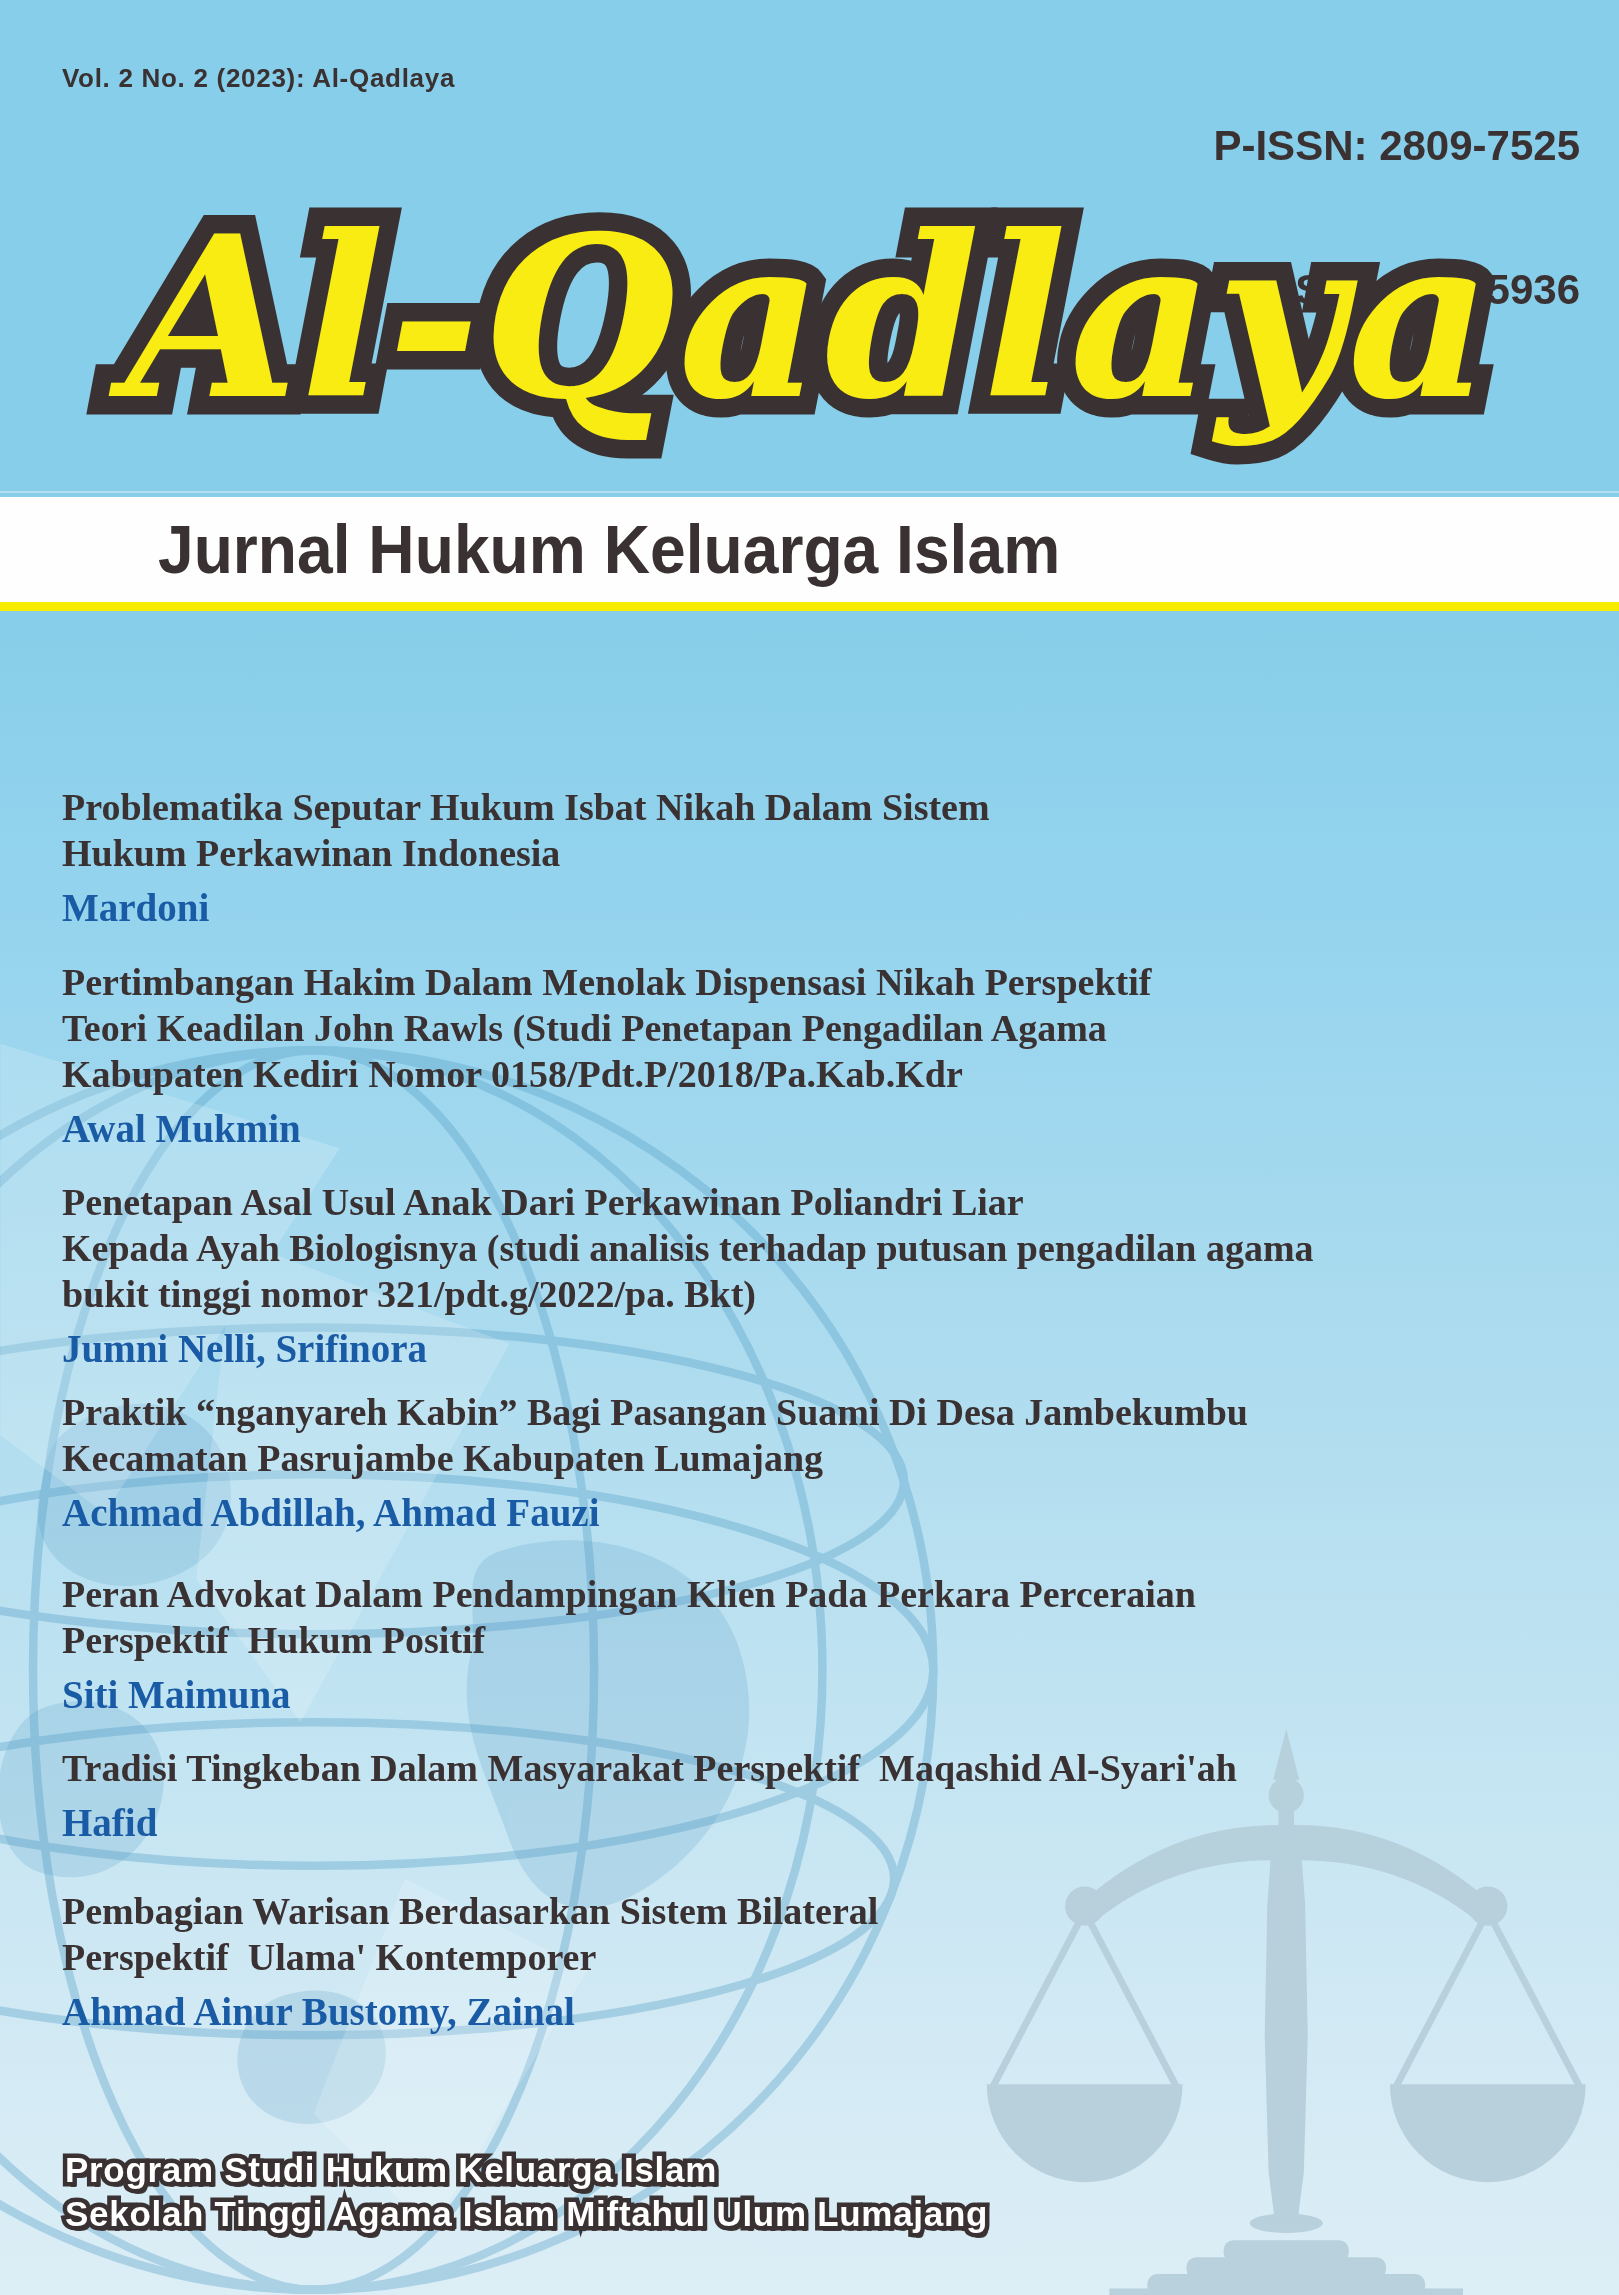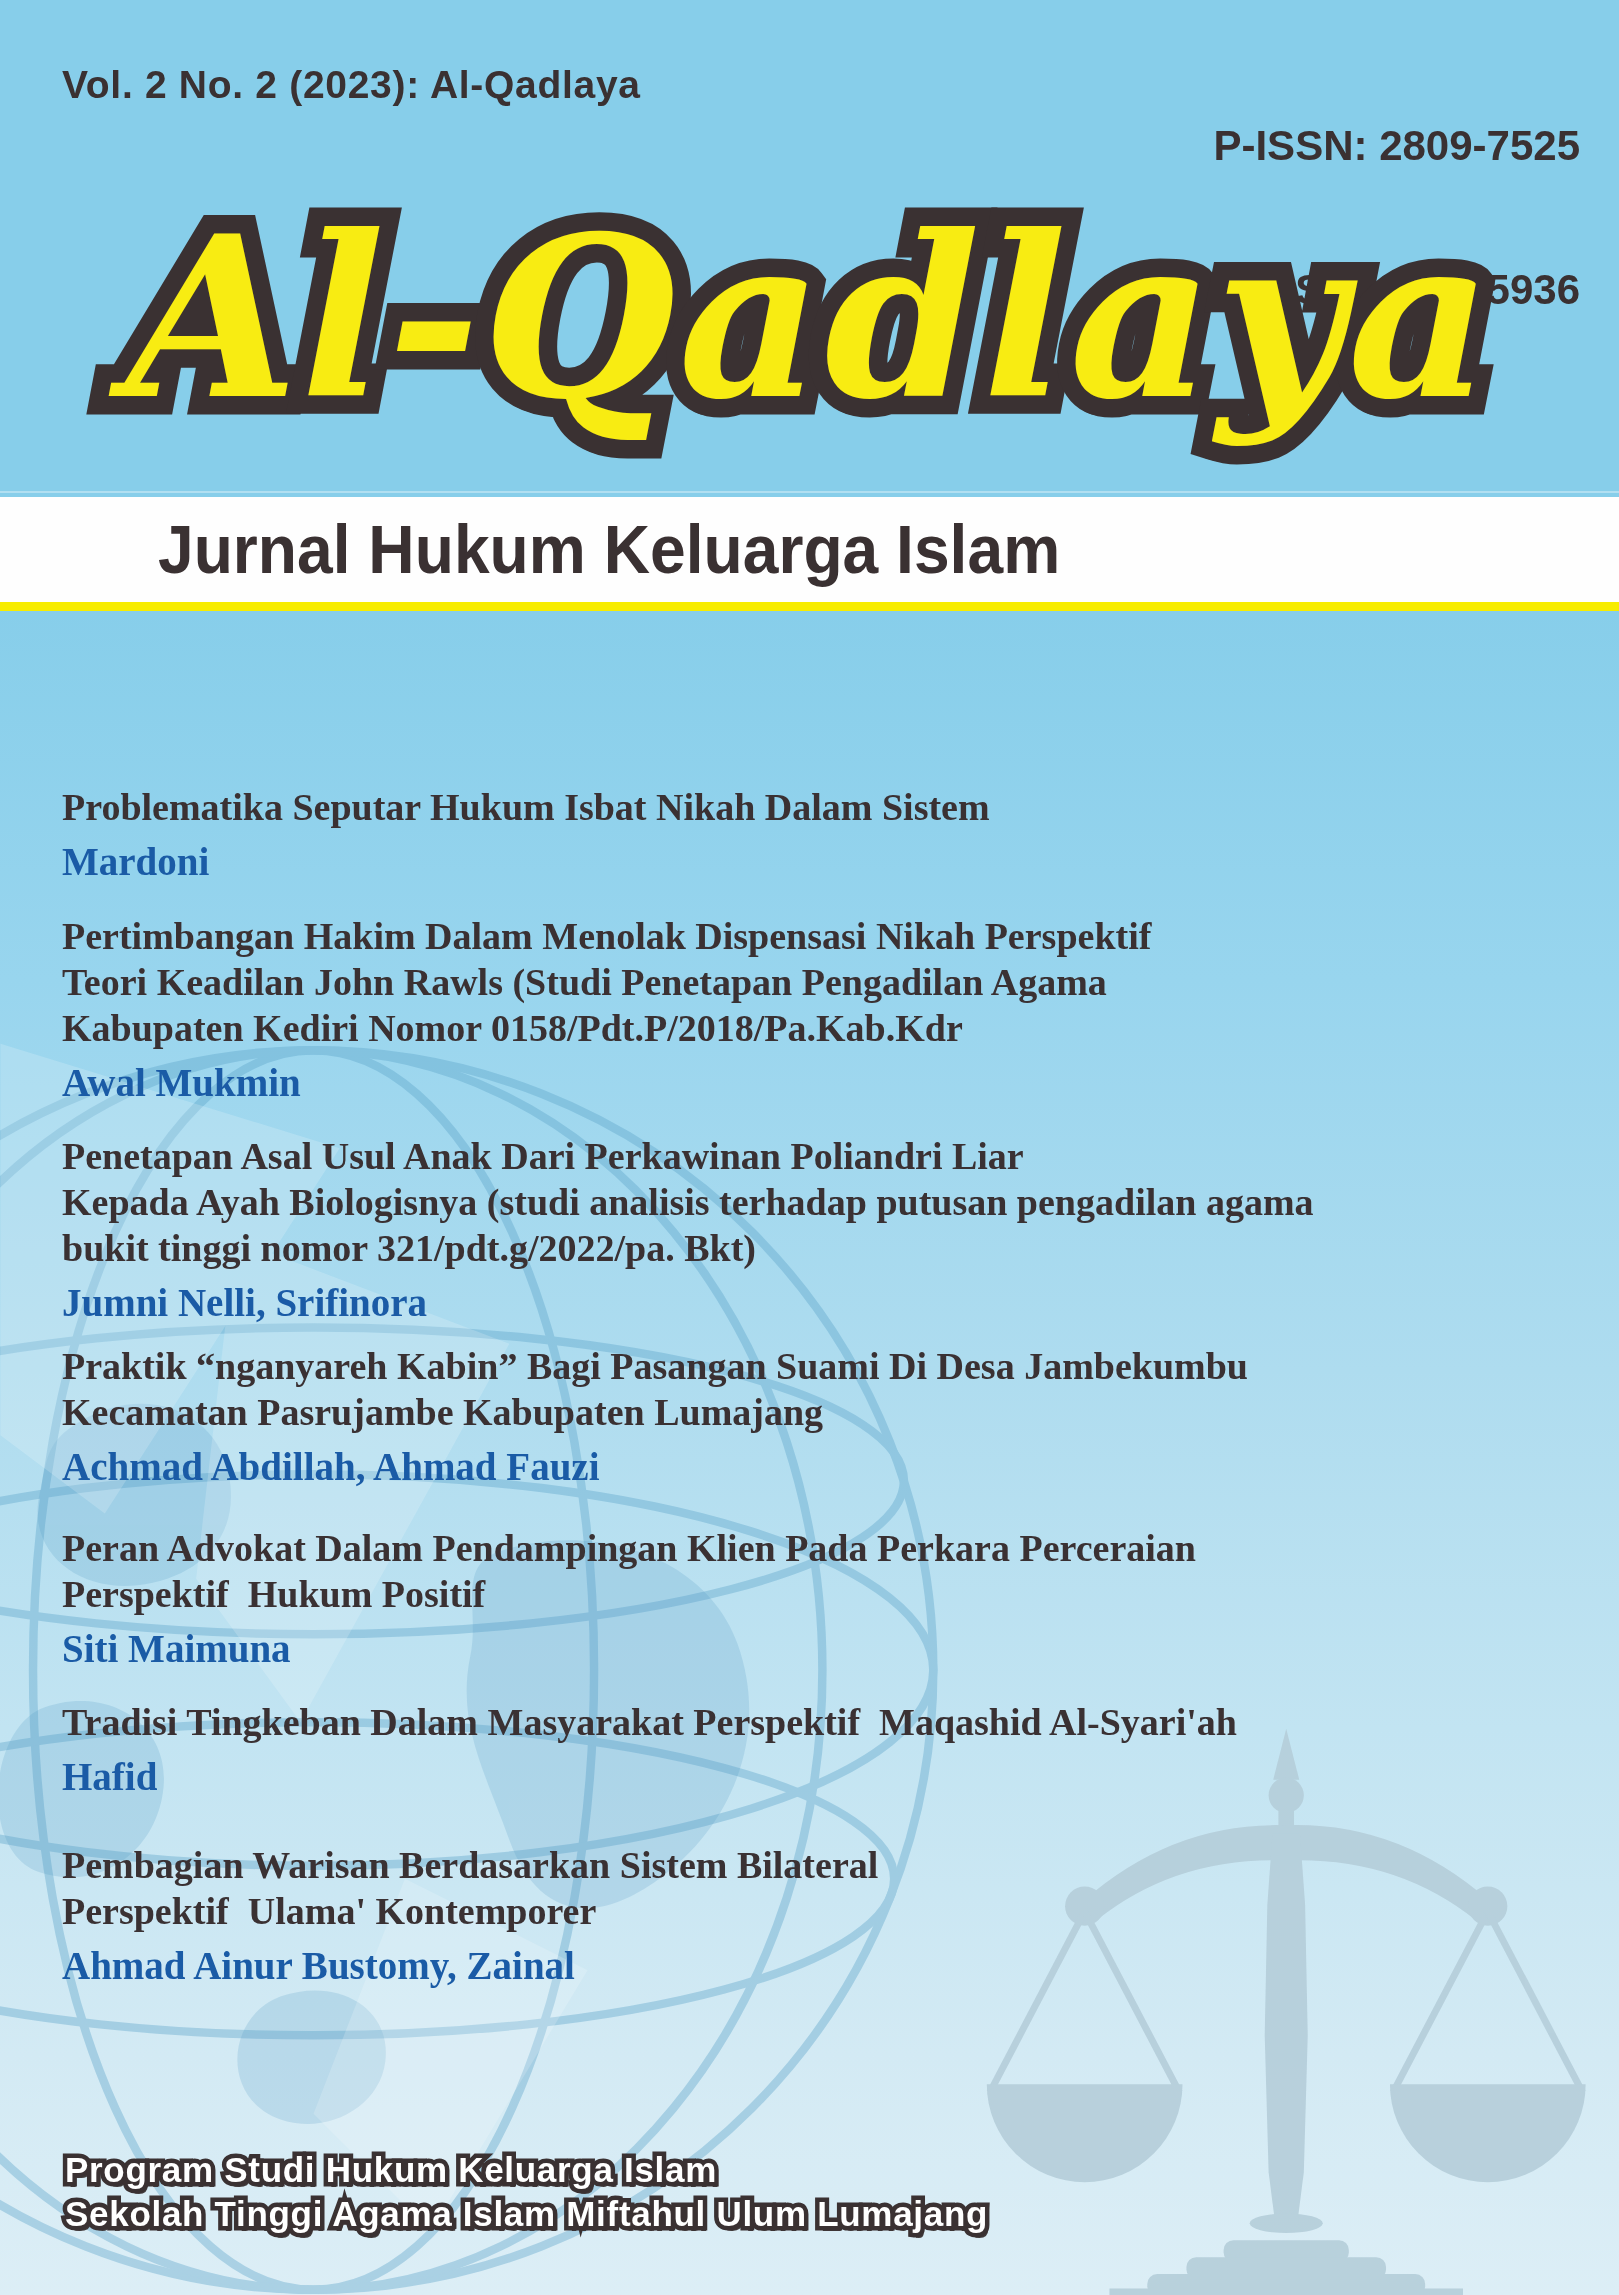--- a/index.html
+++ b/index.html
@@ -15,21 +15,21 @@
     font-family:"Liberation Sans", sans-serif;
   }
   .wm{position:absolute;left:0;top:0;width:1620px;height:2295px;pointer-events:none;}
 
   
   .hairline{position:absolute;left:0;top:491px;width:100%;height:2px;background:rgba(255,255,255,0.35);}
 
   
   .vol{
     position:absolute;left:62px;top:63px;
-    font-size:39px;font-weight:bold;color:#3A3132;letter-spacing:0.7px;
+    font-size:26px;font-weight:bold;color:#3A3132;letter-spacing:0.7px;
     white-space:pre;
   }
   .issn{
     position:absolute;right:40px;top:26px;text-align:right;
     font-size:42px;font-weight:bold;color:#3A3132;line-height:48px;
     white-space:pre;
   }
 
   
   .logo{
@@ -177,20 +177,21 @@
   <div class="band">
     <div class="band-title">Jurnal Hukum Keluarga Islam</div>
   </div>
   <div class="stripe"></div>
 
   <main class="articles">
 
     <div class="article">
       <div>
         <div class="title-line">Problematika Seputar Hukum Isbat Nikah Dalam Sistem</div>
+        <div class="title-line">Hukum Perkawinan Indonesia</div>
       </div>
       <div class="article-author">Mardoni</div>
     </div>
 
     <div class="article">
       <div>
         <div class="title-line">Pertimbangan Hakim Dalam Menolak Dispensasi Nikah Perspektif</div>
         <div class="title-line">Teori Keadilan John Rawls (Studi Penetapan Pengadilan Agama</div>
         <div class="title-line">Kabupaten Kediri Nomor 0158/Pdt.P/2018/Pa.Kab.Kdr</div>
       </div>

